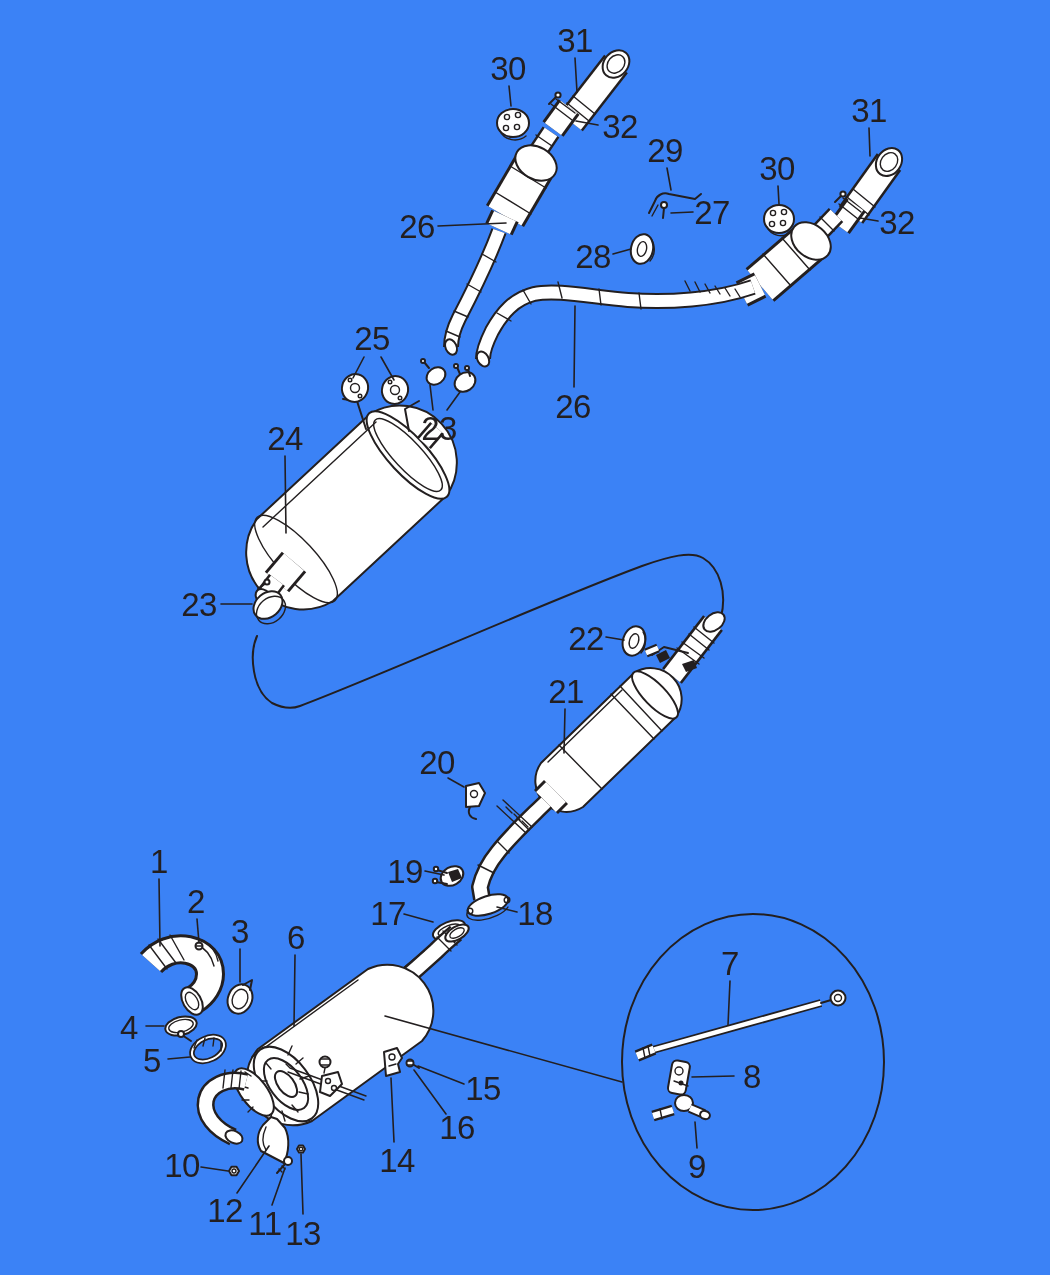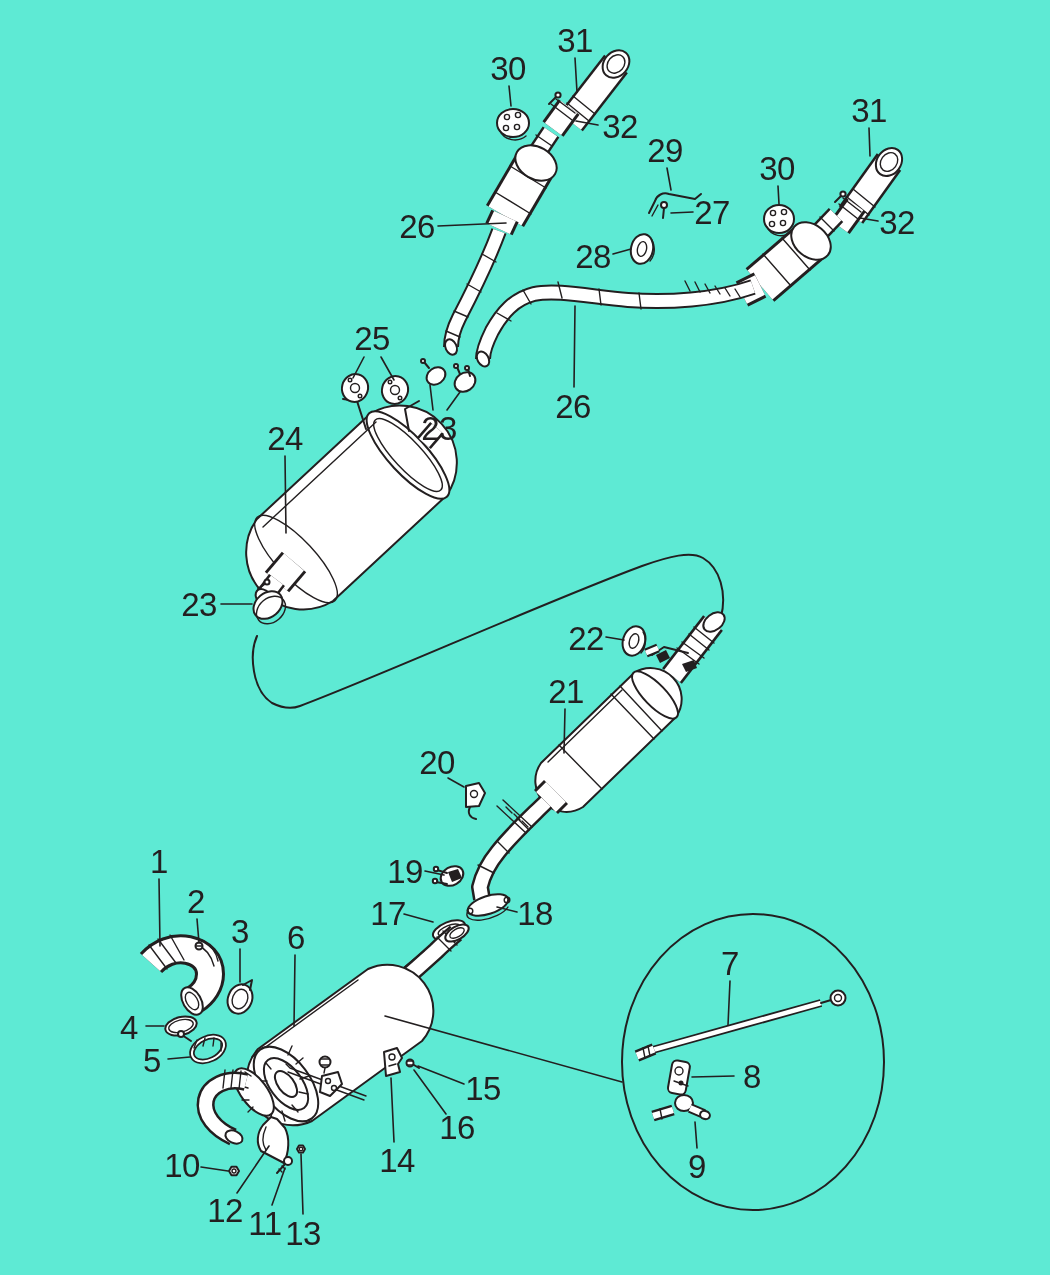--- a/index.html
+++ b/index.html
@@ -1,16 +1,16 @@
 <!DOCTYPE html>
 <html><head>
 <meta charset="utf-8">
 <style>
   html,body{margin:0;padding:0;background:#fff;}
-  .page{position:relative;width:1050px;height:1275px;background:#5eead4;overflow:hidden;}
+  .page{position:relative;width:1050px;height:1275px;background:#3b82f6;overflow:hidden;}
   svg{display:block;}
   
   .ln{fill:none;stroke:#231f20;stroke-width:2;stroke-linecap:round;stroke-linejoin:round;}
   .thin{fill:none;stroke:#231f20;stroke-width:1.4;stroke-linecap:round;}
   .wh{fill:#ffffff;stroke:#231f20;stroke-width:2;stroke-linejoin:round;}
   .dark{fill:#231f20;stroke:none;}
   .to{fill:none;stroke:#231f20;stroke-linecap:butt;stroke-linejoin:round;}
   .ti{fill:none;stroke:#ffffff;stroke-linecap:butt;stroke-linejoin:round;}
   .callout{font-family:"Liberation Sans",sans-serif;font-size:33px;font-weight:400;
            fill:#231f20;letter-spacing:-0.5px;}

